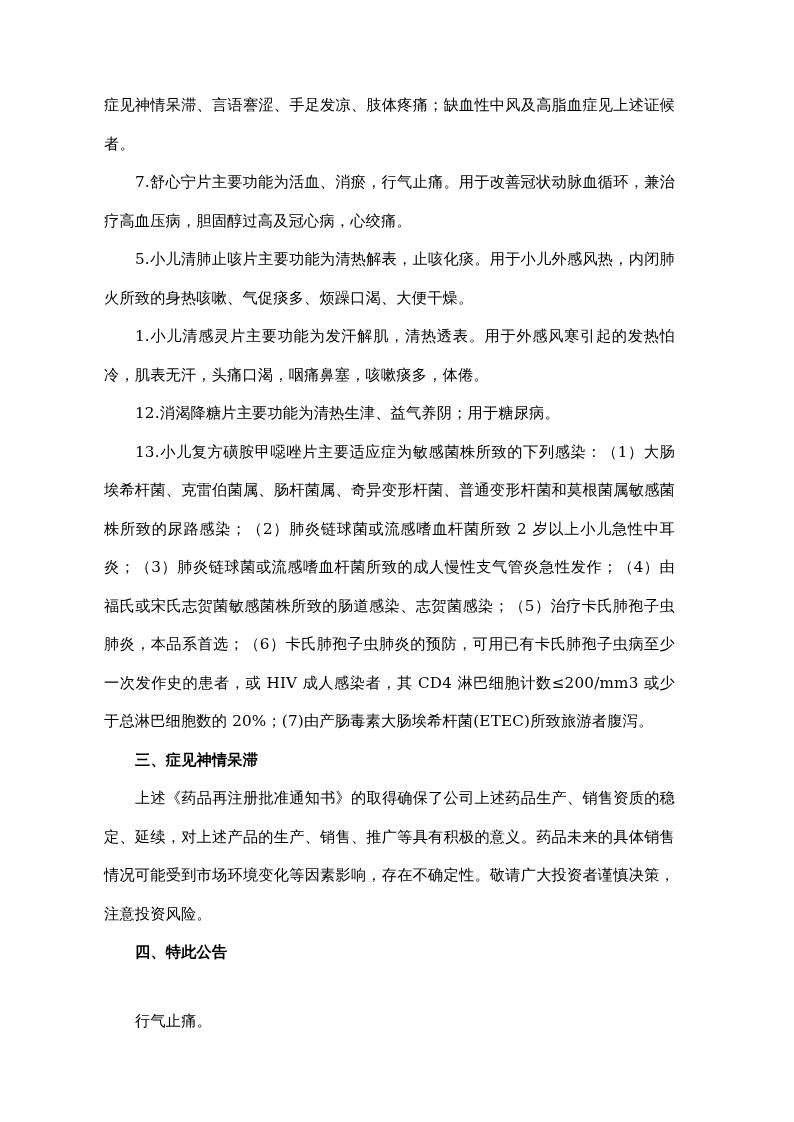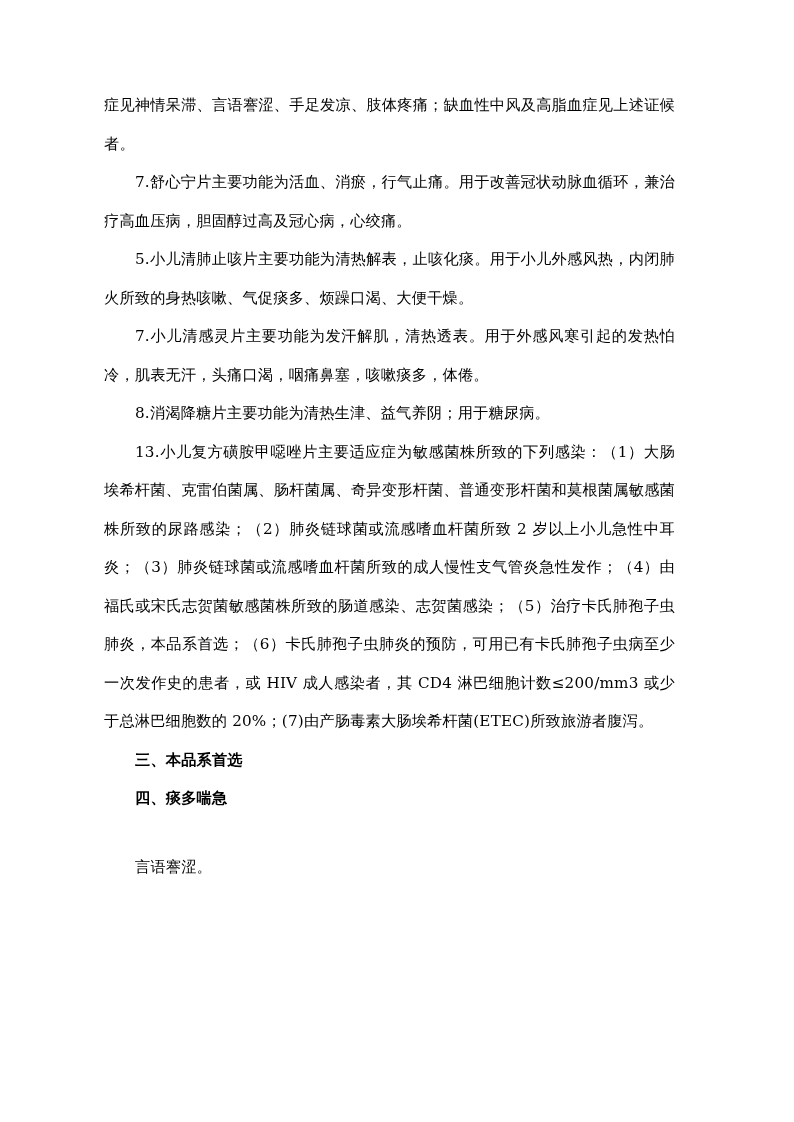--- a/index.html
+++ b/index.html
@@ -44,21 +44,22 @@
   .spacer-md { height: 30px; }
 </style>
 </head>
 <body>
 
 <div class="page">
   <div class="content">
       <p class="">症见神情呆滞、言语謇涩、手足发凉、肢体疼痛；缺血性中风及高脂血症见上述证候者。</p>
       <p class="indent">7.舒心宁片主要功能为活血、消瘀，行气止痛。用于改善冠状动脉血循环，兼治疗高血压病，胆固醇过高及冠心病，心绞痛。</p>
       <p class="indent">5.小儿清肺止咳片主要功能为清热解表，止咳化痰。用于小儿外感风热，内闭肺火所致的身热咳嗽、气促痰多、烦躁口渴、大便干燥。</p>
-      <p class="indent">7.小儿清感灵片主要功能为发汗解肌，清热透表。用于外感风寒引起的发热怕冷，肌表无汗，头痛口渴，咽痛鼻塞，咳嗽痰多，体倦。</p>
-      <p class="indent">8.消渴降糖片主要功能为清热生津、益气养阴；用于糖尿病。</p>
+      <p class="indent">1.小儿清感灵片主要功能为发汗解肌，清热透表。用于外感风寒引起的发热怕冷，肌表无汗，头痛口渴，咽痛鼻塞，咳嗽痰多，体倦。</p>
+      <p class="indent">12.消渴降糖片主要功能为清热生津、益气养阴；用于糖尿病。</p>
       <p class="indent">13.小儿复方磺胺甲噁唑片主要适应症为敏感菌株所致的下列感染：（1）大肠埃希杆菌、克雷伯菌属、肠杆菌属、奇异变形杆菌、普通变形杆菌和莫根菌属敏感菌株所致的尿路感染；（2）肺炎链球菌或流感嗜血杆菌所致 2 岁以上小儿急性中耳炎；（3）肺炎链球菌或流感嗜血杆菌所致的成人慢性支气管炎急性发作；（4）由福氏或宋氏志贺菌敏感菌株所致的肠道感染、志贺菌感染；（5）治疗卡氏肺孢子虫肺炎，本品系首选；（6）卡氏肺孢子虫肺炎的预防，可用已有卡氏肺孢子虫病至少一次发作史的患者，或 HIV 成人感染者，其 CD4 淋巴细胞计数≤200/mm3 或少于总淋巴细胞数的 20%；(7)由产肠毒素大肠埃希杆菌(ETEC)所致旅游者腹泻。</p>
-      <p class="heading">三、本品系首选</p>
-      <p class="heading">四、痰多喘急</p>
+      <p class="heading">三、症见神情呆滞</p>
+      <p class="indent">上述《药品再注册批准通知书》的取得确保了公司上述药品生产、销售资质的稳定、延续，对上述产品的生产、销售、推广等具有积极的意义。药品未来的具体销售情况可能受到市场环境变化等因素影响，存在不确定性。敬请广大投资者谨慎决策，注意投资风险。</p>
+      <p class="heading">四、特此公告</p>
       <div class="spacer-md"></div>
-      <p class="indent">言语謇涩。</p>
+      <p class="indent">行气止痛。</p>
     </div>
 </div>
 
 </body></html>

